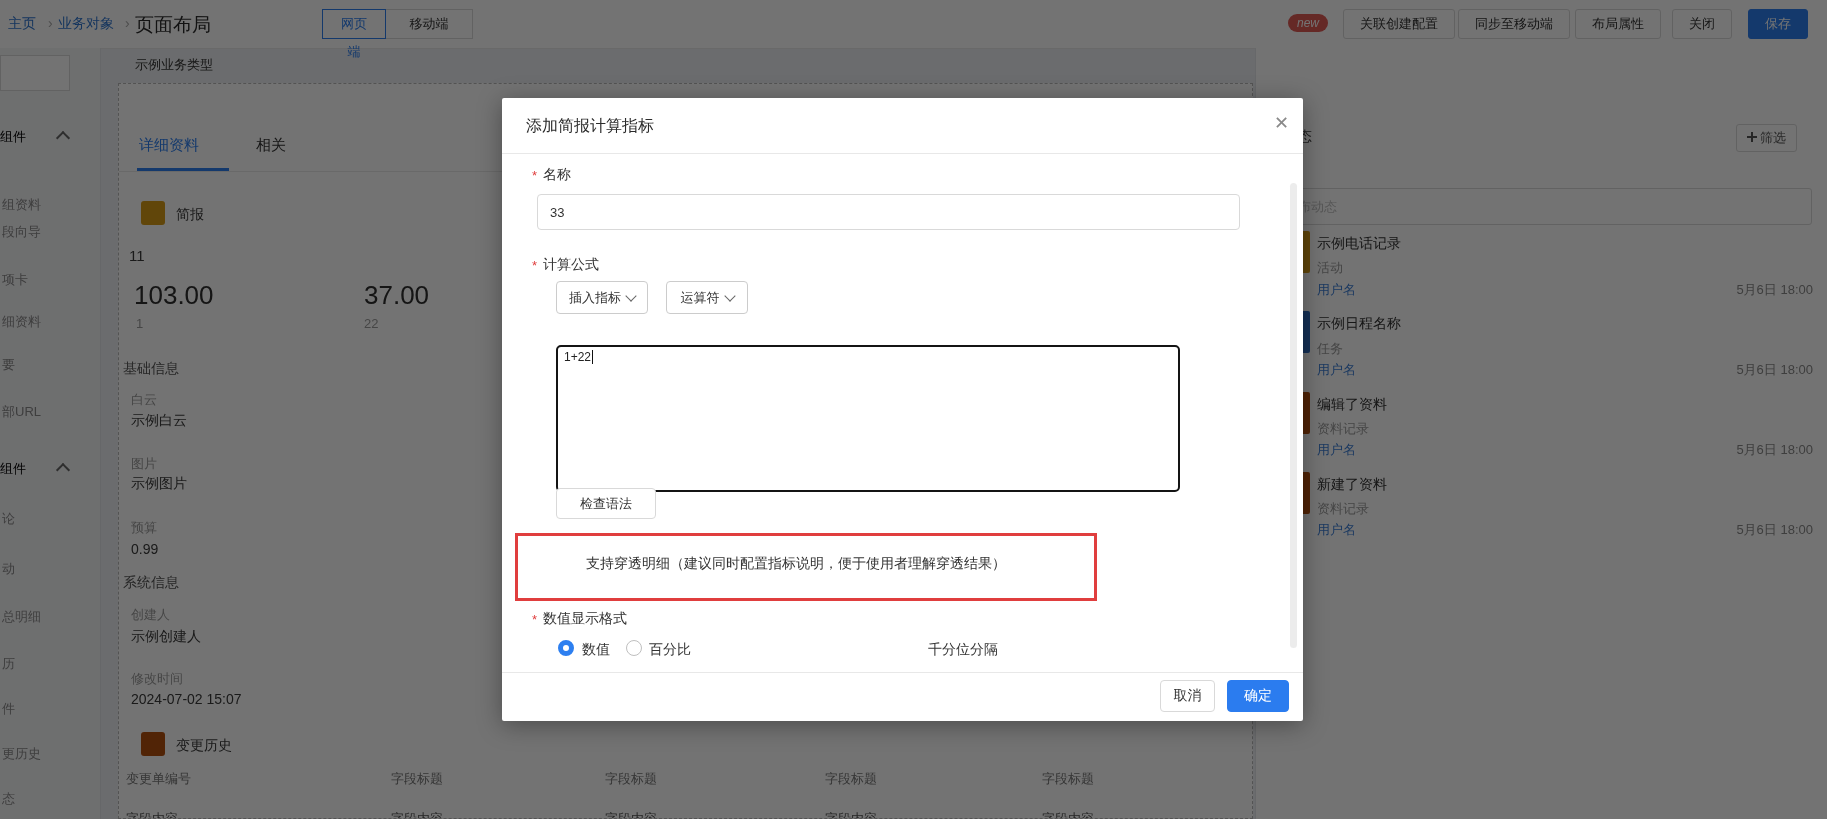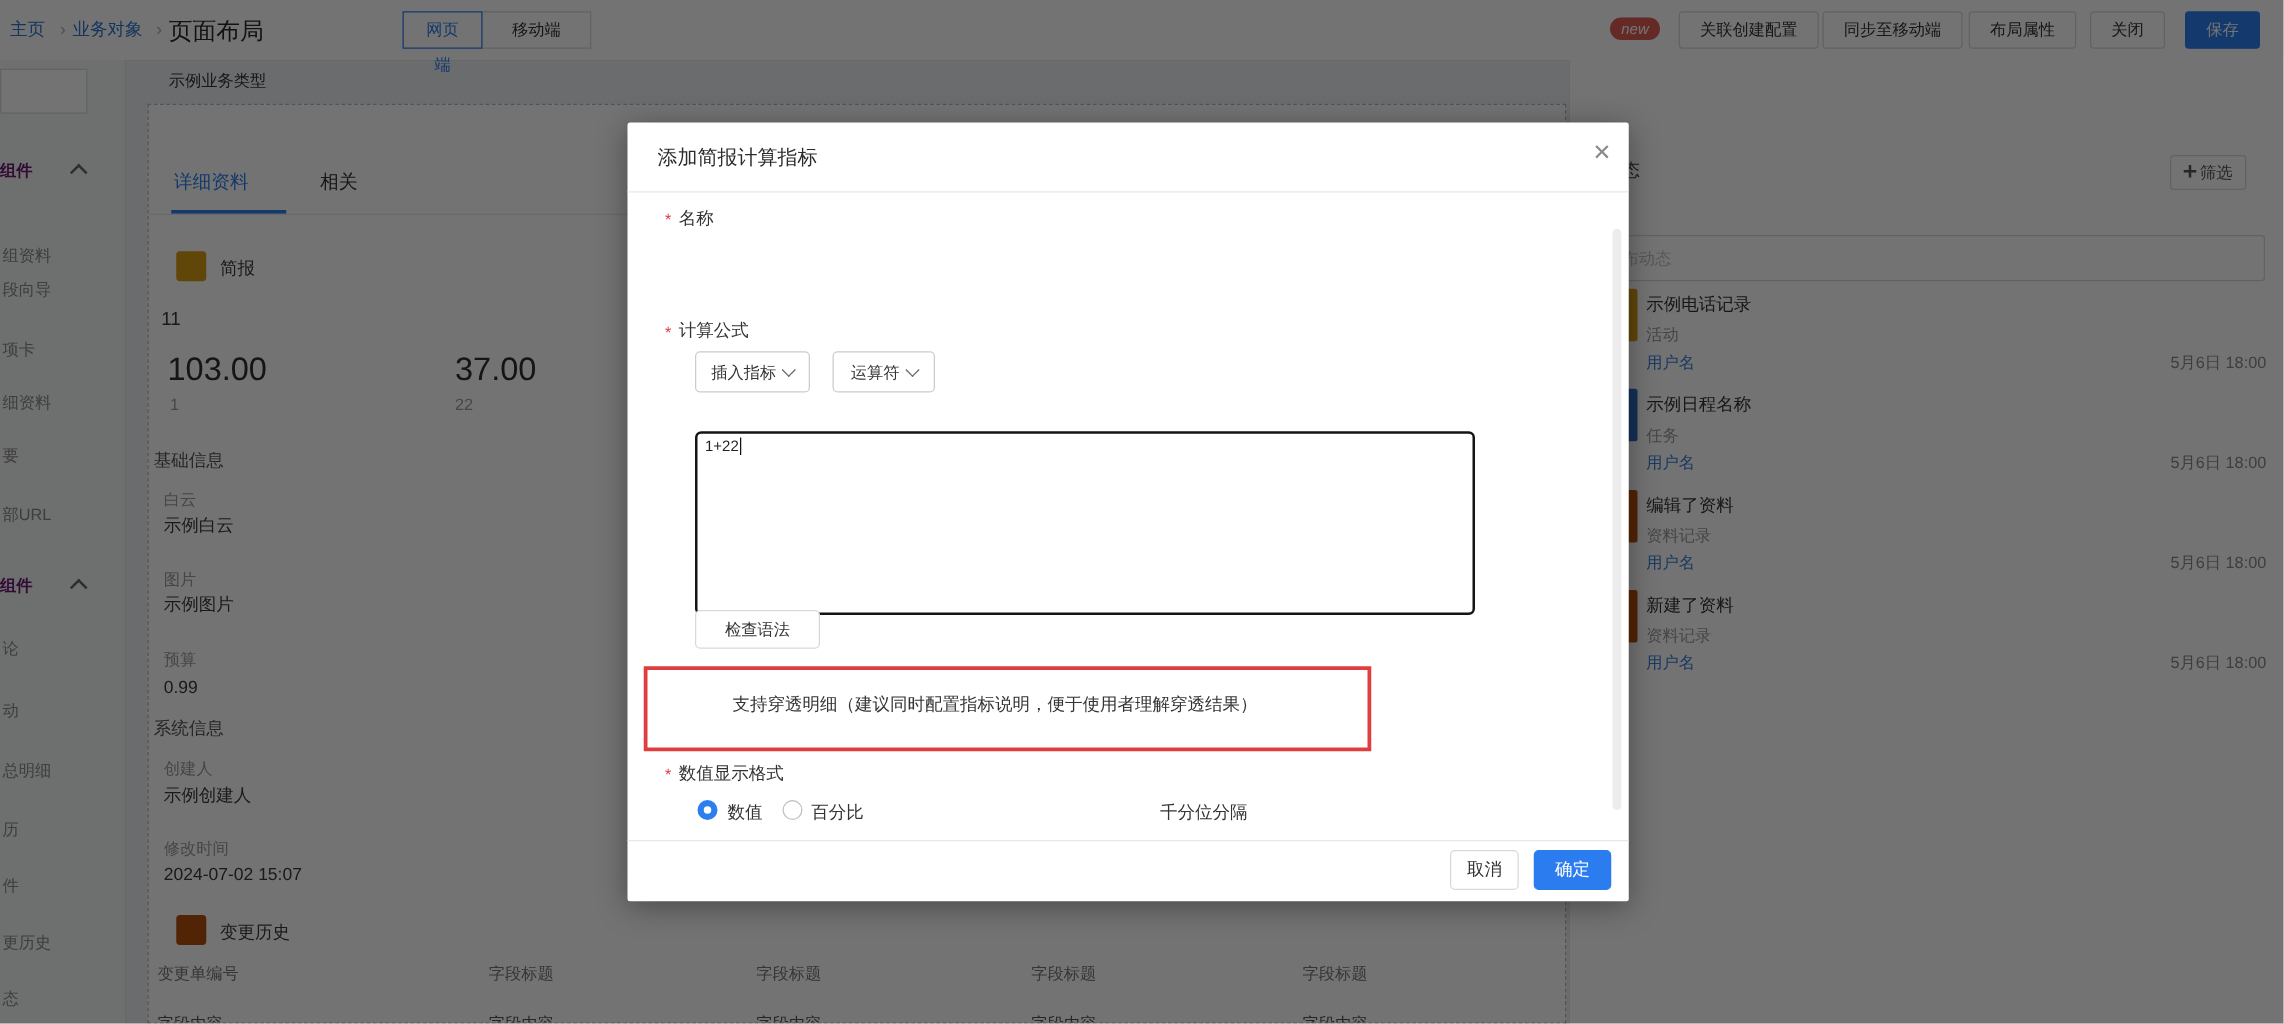--- a/index.html
+++ b/index.html
@@ -14,21 +14,21 @@
   .seg{height:30px;line-height:28px;padding:0 14px;font-size:13px;background:#fff;
        border:1px solid #d9d9d9;display:inline-block;box-sizing:border-box;text-align:center;}
   .seg.active{border-color:#2d7ff0;color:#2d7ff0;position:relative;z-index:2;}
   .badge-new{background:#e15b56;color:#fff;font-size:12px;font-style:italic;
        border-radius:10px;padding:2px 9px;}
   .tb-btn{height:30px;line-height:28px;padding:0 16px;font-size:13px;background:#fff;
        border:1px solid #d9d9d9;border-radius:3px;box-sizing:border-box;color:#333;cursor:pointer;}
   .tb-btn.primary{background:#2d7ff0;border-color:#2d7ff0;color:#fff;}
   
   .lsidebar{left:0;top:48px;width:100px;height:771px;background:#f4f5f7;border-right:1px solid #e2e4e8;overflow:hidden;}
-  .ls-head{font-size:13px;color:#701a75;font-weight:bold;}
+  .ls-head{font-size:13px;color:#000000;font-weight:normal;}
   .ls-item{font-size:13px;color:#8a8a8a;}
   .chev-up{width:8px;height:8px;border-left:2px solid #666;border-top:2px solid #666;
        transform:rotate(45deg);display:inline-block;}
   .ls-box{left:0;top:7px;width:68px;height:34px;background:#fff;border:1px solid #d9d9d9;}
   
   .card{left:118px;top:83px;width:1135px;height:736px;background:#fff;
         border:1px dashed #b9b9b9;box-sizing:border-box;overflow:hidden;}
   .subtitle{font-size:13px;color:#333;}
   .tab{font-size:15px;color:#333;cursor:pointer;}
   .tab.active{color:#2d7ff0;}
@@ -219,20 +219,21 @@
   <div class="abs dim"></div>
 
   <div class="abs modal">
     <span class="abs modal-title" style="left:24px;top:18px;">添加简报计算指标</span>
     <span class="abs modal-close" style="left:772px;top:14px;">✕</span>
     <div class="abs m-divider" style="left:0;top:55px;width:801px;"></div>
 
     
     <span class="abs req-star" style="left:30px;top:70px;">*</span>
     <span class="abs m-label" style="left:41px;top:68px;">名称</span>
+    <input class="abs m-input" style="left: 35px; top: 96px; width: 703px; height: 36px;" value="33">
 
     
     <span class="abs req-star" style="left:30px;top:160px;">*</span>
     <span class="abs m-label" style="left:41px;top:158px;">计算公式</span>
     <div class="abs dd-btn" style="left:54px;top:183px;width:92px;height:33px;">
       <span>插入指标</span>
         <span class="chev-dn"></span>
     </div>
     <div class="abs dd-btn" style="left:164px;top:183px;width:82px;height:33px;">
       <span>运算符</span>

